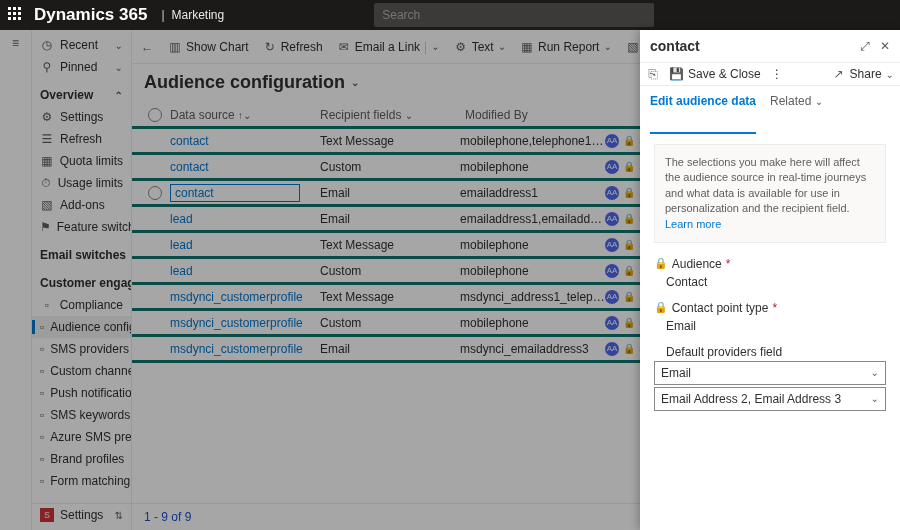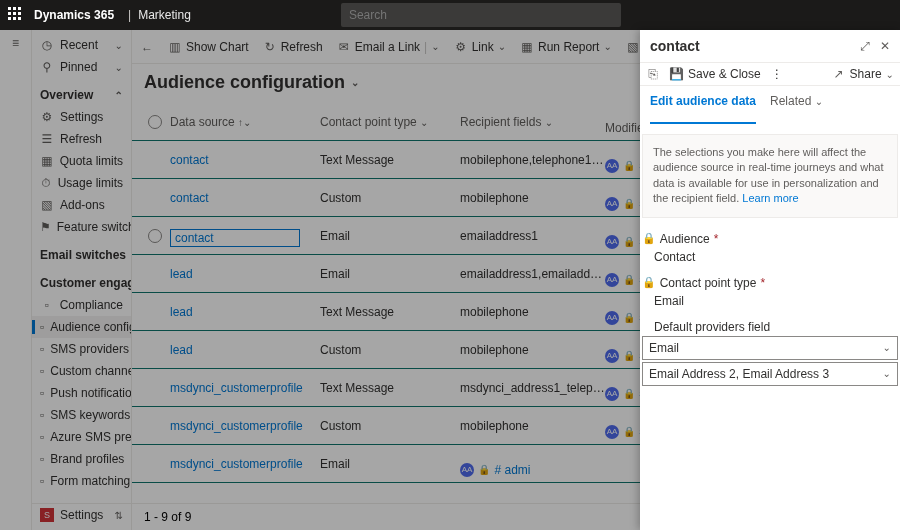--- a/index.html
+++ b/index.html
@@ -1,64 +1,64 @@
 <!DOCTYPE html>
 <html><head>
 <meta charset="utf-8">
 <style>
   *{box-sizing:border-box;font-family:"Segoe UI",Arial,sans-serif;}
   html,body{margin:0;padding:0;height:530px;width:900px;overflow:hidden;background:#fff;font-size:12px;color:#323130;}
   .topbar{height:30px;background:#1b1a19;color:#fff;display:flex;align-items:center;padding:0 8px;}
   .waffle{width:16px;height:16px;display:grid;grid-template-columns:repeat(3,3px);grid-template-rows:repeat(3,3px);gap:2px;margin-right:10px;}
   .waffle span{background:#fff;}
-  .brand{font-weight:600;font-size:12px;margin-right:14px;}
+  .brand{font-weight:600;font-size:17px;margin-right:14px;}
   .area{font-size:12px;opacity:.9;}
   .search-wrap{margin-left:150px;width:280px;}
   .search{width:100%;height:22px;background:#3b3a39;border:none;border-radius:2px;color:#fff;padding:12px 8px;font-size:12px;}
   .body{position:relative;height:500px;}
   .dim{position:absolute;inset:0;background:rgba(0,0,0,0.35);z-index:5;}
   .layout{position:absolute;inset:0;display:flex;}
   .hamburger-col{width:32px;border-right:1px solid #edebe9;display:flex;flex-direction:column;align-items:center;padding-top:6px;}
   .sidebar{width:100px;border-right:1px solid #edebe9;display:flex;flex-direction:column;padding:4px 0;font-size:12px;overflow:hidden;}
   .sb-item{display:flex;align-items:center;padding:4px 8px;gap:6px;white-space:nowrap;color:#323130;position:relative;}
   .sb-item.head{font-weight:600;margin-top:6px;}
   .sb-item .chev{margin-left:auto;}
   .sb-item.sel::before{content:"";position:absolute;left:0;top:4px;bottom:4px;width:3px;background:#0078d4;}
   .sb-item.sel{background:#f3f2f1;}
   .sb-footer{margin-top:auto;border-top:1px solid #edebe9;display:flex;align-items:center;padding:4px 8px;gap:6px;}
   .sb-footer .swatch{width:14px;height:14px;background:#d13438;color:#fff;font-size:9px;display:flex;align-items:center;justify-content:center;}
   .main{flex:1;display:flex;flex-direction:column;overflow:hidden;}
   .cmdbar{height:34px;display:flex;align-items:center;gap:14px;padding:0 8px;border-bottom:1px solid #edebe9;font-size:12px;color:#323130;}
   .cmd{display:flex;align-items:center;gap:4px;white-space:nowrap;}
   .ico{width:14px;height:14px;display:inline-flex;align-items:center;justify-content:center;color:#605e5c;}
   .page-title{padding:8px 12px 10px 12px;font-size:18px;font-weight:600;display:flex;align-items:center;gap:6px;}
-  .grid-head,.grid-row{display:flex;padding:0 8px;height:26px;border-bottom:1px solid #0f766e;font-size:12px;margin-top:12px;}
+  .grid-head,.grid-row{display:flex;align-items:center;padding:0 8px;height:26px;border-bottom:3px solid #0f766e;font-size:12px;}
   .grid-head{color:#605e5c;font-weight:400;}
   .col-sel{width:30px;display:flex;justify-content:center;}
   .col-ds{width:150px;}
   .col-cp{width:140px;}
   .col-rf{width:145px;overflow:hidden;text-overflow:ellipsis;white-space:nowrap;}
   .col-mb{width:100px;display:flex;align-items:center;gap:4px;overflow:hidden;}
   .link{color:#0078d4;}
   .circle{width:14px;height:14px;border:1px solid #8a8886;border-radius:50%;}
   .cell-sel{border:1px solid #0078d4;padding:1px 4px;display:inline-block;min-width:130px;background:#fff;}
   .avatar{width:14px;height:14px;border-radius:50%;background:#4f6bed;color:#fff;font-size:8px;display:flex;align-items:center;justify-content:center;}
   .lock-mini{font-size:10px;color:#605e5c;}
-  .grid-footer{padding:6px 12px;font-size:12px;color:#000000;border-top:1px solid #edebe9;margin-top:auto;}
+  .grid-footer{padding:6px 12px;font-size:12px;color:#1d4ed8;border-top:1px solid #edebe9;margin-top:auto;}
   
   .panel{position:absolute;top:0;right:0;bottom:0;width:260px;background:#fff;z-index:10;box-shadow:-2px 0 8px rgba(0,0,0,0.25);display:flex;flex-direction:column;}
   .panel-hd{display:flex;align-items:center;justify-content:space-between;padding:8px 10px;}
   .panel-hd .title{font-weight:600;font-size:14px;}
   .panel-hd .tools{display:flex;gap:10px;color:#605e5c;}
   .panel-cmd{display:flex;align-items:center;justify-content:space-between;padding:4px 6px;border-top:1px solid #edebe9;border-bottom:1px solid #edebe9;}
   .panel-cmd .left,.panel-cmd .right{display:flex;align-items:center;gap:10px;}
   .tabs{display:flex;gap:14px;padding:8px 10px 0 10px;font-size:12px;}
-  .tab{padding-bottom:14px;color:#605e5c;}
+  .tab{padding-bottom:24px;color:#605e5c;}
   .tab.active{color:#0078d4;border-bottom:2px solid #0078d4;font-weight:600;}
-  .panel-scroll{padding:10px 2px;overflow:auto;flex:1;}
+  .panel-scroll{padding:10px 14px;overflow:auto;flex:1;}
   .infobox{background:#faf9f8;border:1px solid #edebe9;padding:10px;font-size:11px;color:#605e5c;line-height:1.4;margin-bottom:14px;}
   .form-label{font-size:12px;color:#323130;margin:10px 0 2px 0;display:flex;align-items:center;gap:4px;}
   .req{color:#a4262c;}
   .lock{color:#605e5c;font-size:11px;}
   .form-value{font-size:12px;padding:2px 12px;}
   .form-select{border:1px solid #8a8886;height:24px;display:flex;align-items:center;justify-content:space-between;padding:0 6px;font-size:12px;color:#323130;margin-top:2px;}
   .chev{color:#605e5c;font-size:10px;}
   .sep{color:#c8c6c4;}
 </style>
 </head>
@@ -196,21 +196,21 @@
             <span>Refresh</span>
           </div>
         <div class="cmd">
             <span class="ico">✉</span>
             <span>Email a Link</span>
             <span class="sep">|</span>
             <span class="chev">⌄</span>
           </div>
         <div class="cmd">
             <span class="ico">⚙</span>
-            <span>Link</span>
+            <span>Text</span>
             <span class="chev">⌄</span>
           </div>
         <div class="cmd">
             <span class="ico">▦</span>
             <span>Run Report</span>
             <span class="chev">⌄</span>
           </div>
         <div class="cmd">
             <span class="ico">▧</span>
             <span>Excel Templates</span>
@@ -224,21 +224,20 @@
       <div class="page-title">
           <span>Audience configuration</span>
           <span class="chev">⌄</span>
         </div>
 
       <div class="grid-head">
         <div class="col-sel">
             <span class="circle"></span>
           </div>
         <div class="col-ds"><span>Data source</span> <span class="chev">↑</span><span class="chev">⌄</span></div>
-        <div class="col-cp"><span>Contact point type</span> <span class="chev">⌄</span></div>
         <div class="col-rf"><span>Recipient fields</span> <span class="chev">⌄</span></div>
         <div class="col-mb">
             <span>Modified By</span>
           </div>
       </div>
       <div id="grid-body">
           <div class="grid-row">
       <div class="col-sel"></div>
       <div class="col-ds"><span class="link">contact</span></div>
       <div class="col-cp">Text Message</div>
@@ -325,20 +324,21 @@
       <div class="col-mb">
               <span class="avatar">AA</span>
               <span class="lock-mini">🔒</span>
               <span class="link"># admi</span>
             </div>
     </div>
           <div class="grid-row">
       <div class="col-sel"></div>
       <div class="col-ds"><span class="link">msdynci_customerprofile</span></div>
       <div class="col-cp">Email</div>
+      <div class="col-rf">msdynci_emailaddress3</div>
       <div class="col-mb">
               <span class="avatar">AA</span>
               <span class="lock-mini">🔒</span>
               <span class="link"># admi</span>
             </div>
     </div>
         </div>
       <div class="grid-footer"><span>1 - 9 of 9</span></div>
     </div>
   </div>

